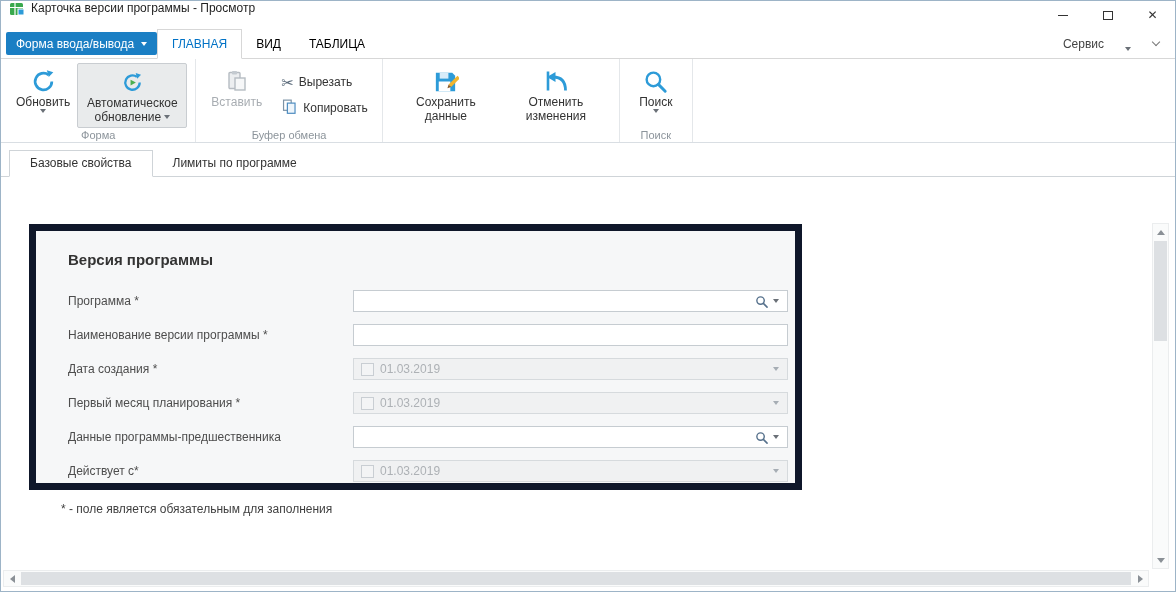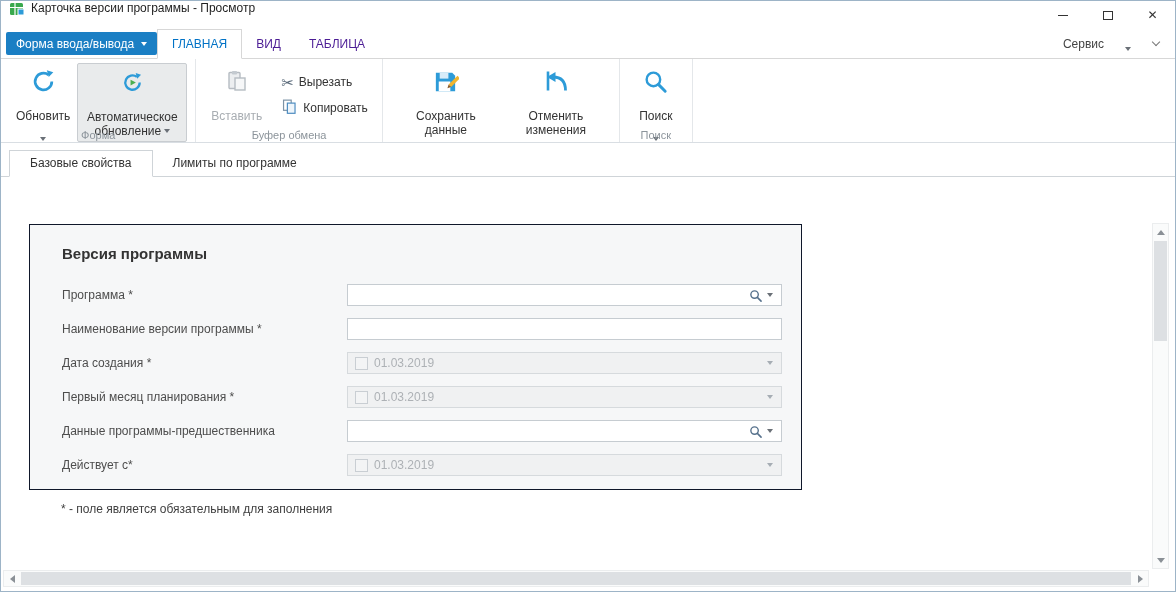--- a/index.html
+++ b/index.html
@@ -15,46 +15,46 @@
   .win-controls{margin-left:auto;display:flex;height:100%}
   .win-btn{width:45px;display:flex;align-items:center;justify-content:center;color:#333;cursor:default}
   .min-glyph{display:block;width:10px;height:1px;background:#333}
   .max-glyph{display:block;width:10px;height:9px;border:1px solid #333}
   
   .ribbon-tabrow{height:29px;display:flex;align-items:center;background:#fff;position:relative;z-index:3}
   .appmenu-btn{margin-left:5px;height:23px;background:#1b7fc4;color:#fff;display:flex;align-items:center;gap:7px;padding:0 10px;border-radius:2px}
   .caret{width:0;height:0;border-left:3.5px solid transparent;border-right:3.5px solid transparent;border-top:4px solid #6a7077;display:inline-block}
   .caret.white{border-top-color:#fff}
   .caret.light{border-top-color:#a6adb4}
-  .ribbon-tab{padding:0 14px;height:29px;display:flex;align-items:center;color:#4c1d95;cursor:default}
+  .ribbon-tab{padding:0 14px;height:29px;display:flex;align-items:center;color:#000000;cursor:default}
   .ribbon-tab:first-of-type{margin-left:10px}
   .ribbon-tab.active{color:#0072c6;background:#fff;border:1px solid #d7d7d7;border-bottom:1px solid #fff;height:30px;margin-bottom:-1px;position:relative;z-index:4}
   .service{margin-left:auto;display:flex;align-items:flex-end;gap:21px;color:#444;padding-right:16px}
   .collapse-btn{margin-right:10px;display:flex;align-items:center;justify-content:center;width:18px;height:18px}
   .chev{width:6px;height:6px;border-right:1.5px solid #777;border-bottom:1.5px solid #777;transform:rotate(45deg);margin-top:-3px}
   
   .ribbon-body{height:85px;background:#fff;border-top:1px solid #d7d7d7;border-bottom:1px solid #d9dee3;display:flex;position:relative;z-index:2}
   .rgroup{position:relative;display:flex;align-items:flex-start;padding:4px 8px 16px;border-right:1px solid #e4e7ea}
   .rgroup-label{position:absolute;bottom:1px;left:0;right:0;text-align:center;font-size:11px;color:#8c949b}
-  .bigbtn{display:flex;flex-direction:column;align-items:center;padding:4px 7px 2px;min-width:56px;max-width:110px;border-radius:2px;gap:14px;cursor:default}
+  .bigbtn{display:flex;flex-direction:column;align-items:center;padding:4px 7px 2px;min-width:56px;max-width:110px;border-radius:2px;gap:0;cursor:default}
   .bigbtn .icon{height:28px;display:flex;align-items:center;justify-content:center}
   .bigbtn .lblwrap{text-align:center;line-height:1.2;color:#333}
   .bigbtn .lblwrap .caret{margin-left:3px;vertical-align:2px}
   .bigbtn.pressed{background:#e9ebec;border:1px solid #c9cdd1}
   .bigbtn.disabled .lblwrap{color:#a8adb2}
   .smallcol{display:flex;flex-direction:column;gap:4px;margin:8px 2px 0 8px}
   .smallbtn{display:flex;align-items:center;gap:5px;height:22px;padding:0 4px;color:#333;cursor:default}
   .scissors{font-size:15px;color:#5b6b7b;line-height:1}
   
   .doc-tabs{display:flex;align-items:flex-end;height:27px;margin-top:7px;padding-left:8px;border-bottom:1px solid #cfd4d8;background:#fff}
   .doc-tab{padding:5px 20px 6px;color:#333;cursor:default}
   .doc-tab.active{background:#fff;border:1px solid #cfd4d8;border-bottom:1px solid #fff;margin-bottom:-1px;position:relative;z-index:2}
   
   .content{position:relative;height:393px;background:#fff}
-  .panel{position:absolute;left:28px;top:47px;width:773px;height:266px;background:#f6f7f8;border:1px solid #0f172a;padding:20px 0 0 32px}
+  .panel{position:absolute;left:28px;top:47px;width:773px;height:266px;background:#f6f7f8;border:7px solid #0f172a;padding:20px 0 0 32px}
   .panel h2{font-size:15px;font-weight:bold;color:#333;margin-bottom:16px}
   .frow{display:flex;align-items:center;height:34px}
   .flabel{width:285px;color:#4d4d4d}
   .field{width:435px;height:22px;background:#fff;border:1px solid #c6ccd1;display:flex;align-items:center;padding:0 3px}
   input.fieldtext{width:435px;height:22px;background:#fff;border:1px solid #c6ccd1;padding:0 5px;font-family:"Liberation Sans",sans-serif;font-size:12px;outline:none}
   .field.disabled{background:#f0f1f2;border-color:#d6dadd}
   .field .mag{margin-left:auto;display:flex;align-items:center}
   .field .dd{width:16px;height:100%;display:flex;align-items:center;justify-content:center}
   .field.disabled .dd{margin-left:auto}
   .cb{width:13px;height:13px;background:#f3f4f5;border:1px solid #c9ced3;margin:0 6px 0 4px;flex:0 0 auto}

